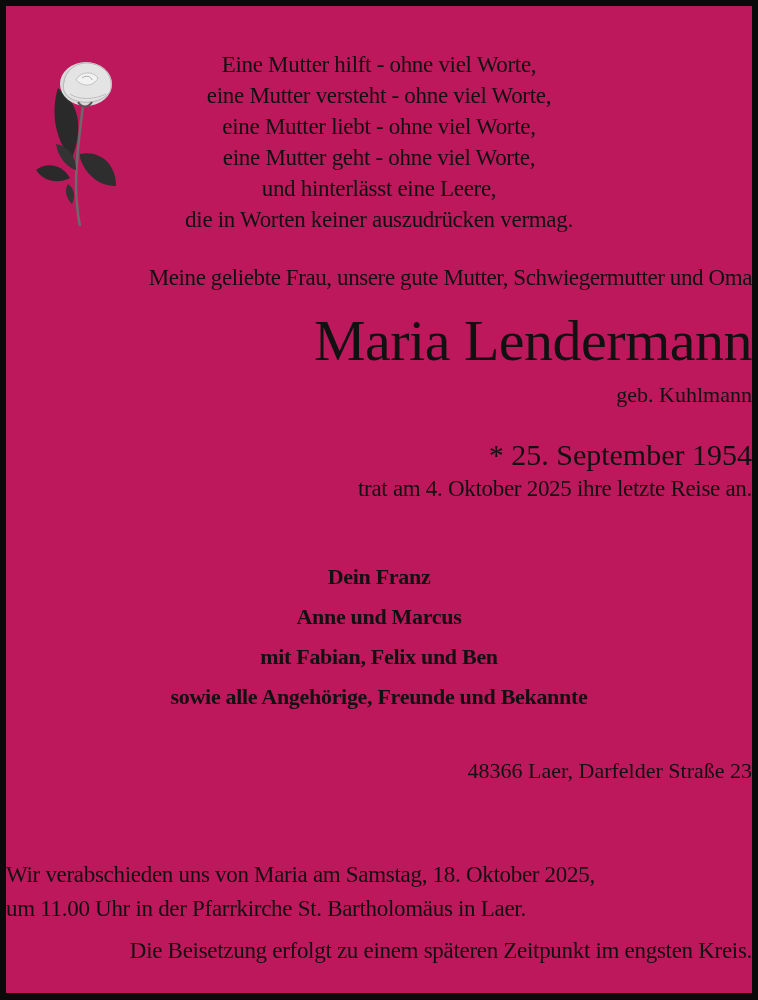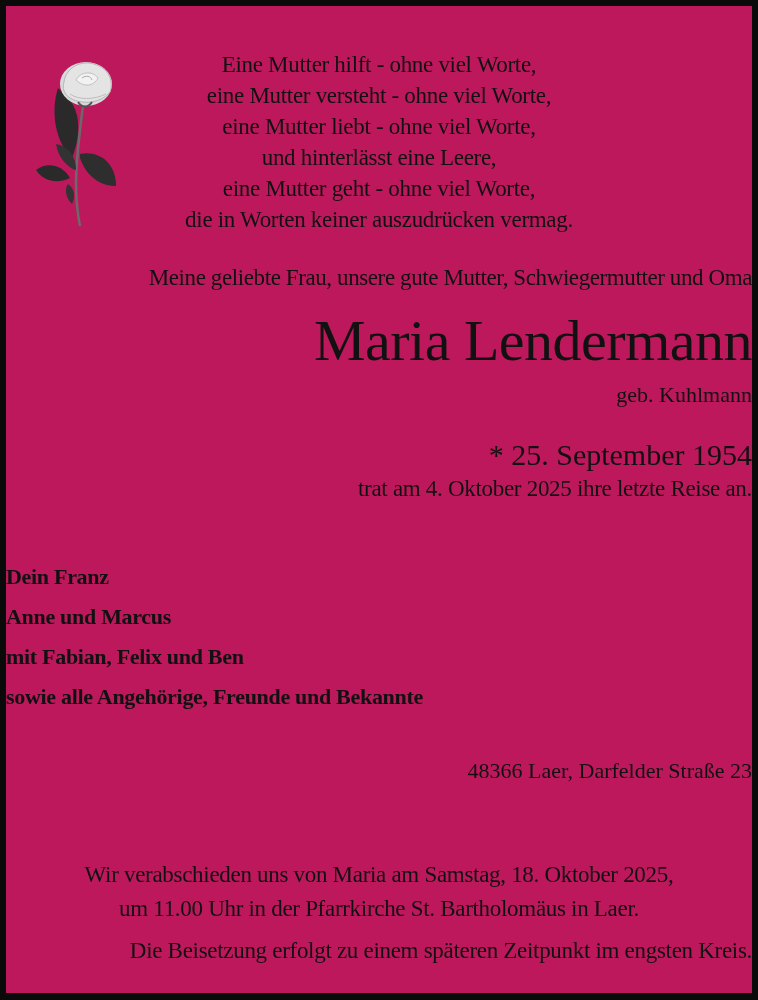--- a/index.html
+++ b/index.html
@@ -53,33 +53,33 @@
     }
     .intro { top: 259px; font-size: 23px; letter-spacing: -0.4px; }
     .name { top: 300px; font-size: 58px; letter-spacing: -0.5px; line-height: 70px; }
     .maiden { top: 376px; font-size: 22px; }
     .born { top: 432px; font-size: 30px; }
     .died { top: 470px; font-size: 23px; letter-spacing: -0.3px; }
     .mourners {
       position: absolute;
       left: 0; right: 0;
       top: 551px;
-      text-align: left;
+      text-align: center;
       font-size: 22px;
       font-weight: bold;
       line-height: 40px;
       letter-spacing: -0.3px;
     }
     .mourners div { white-space: nowrap; }
     .address { top: 752px; font-size: 22px; }
     .service {
       position: absolute;
       left: 0; right: 0;
       top: 852px;
-      text-align: center;
+      text-align: left;
       font-size: 23px;
       line-height: 34px;
       letter-spacing: -0.3px;
       font-family: Liberation Serif, serif;
     }
     .service div { white-space: nowrap; }
     .burial { top: 932px; font-size: 23px; letter-spacing: -0.3px; }
   </style>
 </head>
 <body>
@@ -106,22 +106,22 @@
     <path d="M54 20 C58 17 63 18 64 22" stroke="#aaaaaa" stroke-width="1" fill="none"></path>
     <path d="M42 36 C50 42 66 42 78 36" stroke="#bdbdbd" stroke-width="1" fill="none"></path>
 
     <path d="M50 44 C54 50 60 50 64 44" stroke="#555" stroke-width="2" fill="none"></path>
   </svg>
 
   <div class="poem">
     <div>Eine Mutter hilft - ohne viel Worte,</div>
     <div>eine Mutter versteht - ohne viel Worte,</div>
     <div>eine Mutter liebt - ohne viel Worte,</div>
+    <div>eine Mutter geht - ohne viel Worte,</div>
     <div>und hinterlässt eine Leere,</div>
-    <div>eine Mutter geht - ohne viel Worte,</div>
     <div>die in Worten keiner auszudrücken vermag.</div>
   </div>
 
   <div class="line intro">Meine geliebte Frau, unsere gute Mutter, Schwiegermutter und Oma</div>
 
   <div class="line name">Maria Lendermann</div>
 
   <div class="line maiden">geb. Kuhlmann</div>
 
   <div class="line born">* 25. September 1954</div>

